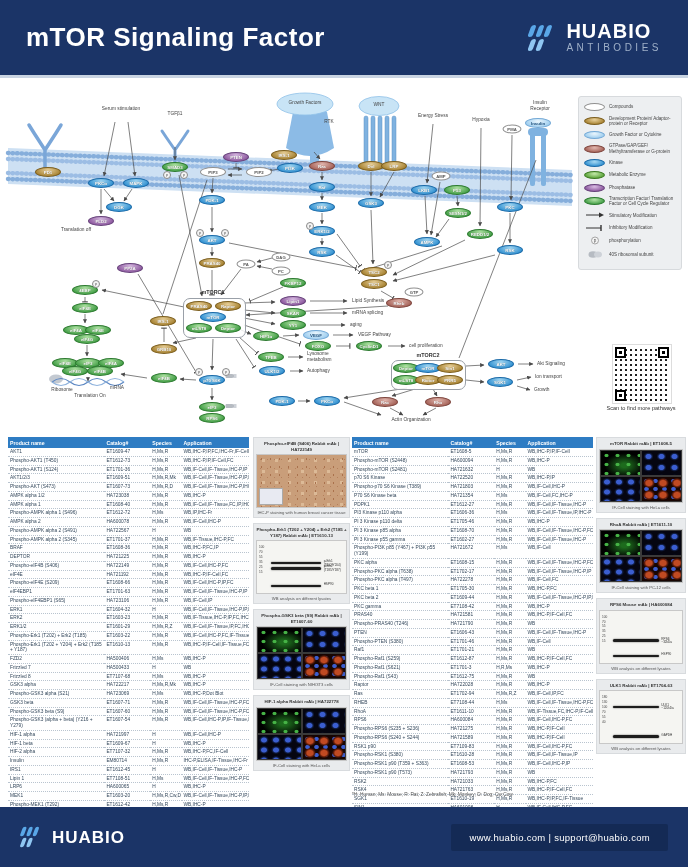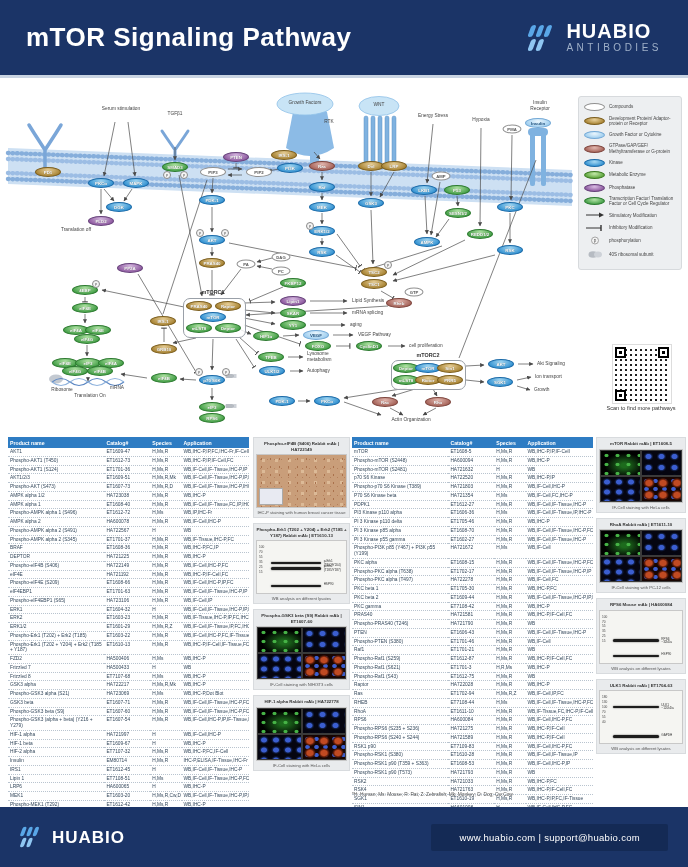--- a/index.html
+++ b/index.html
@@ -76,29 +76,29 @@
   .art.if .q2{right:0;top:0;background:#050510;background-image:radial-gradient(#3b5ed0 2.5px,#11204a 3.5px,transparent 5px);background-size:13px 11px;}
   .art.if .q3{left:0;bottom:0;background:#050510;background-image:radial-gradient(#3b5ed0 2.5px,#11204a 3.5px,transparent 5px);background-size:12px 10px;}
   .art.if .q4{right:0;bottom:0;background:#180502;background-image:radial-gradient(#c04a22 3px,#5e1c0a 4.5px,transparent 6px),radial-gradient(#3b5ed0 1.8px,transparent 2.8px);background-size:14px 12px,9px 8px;}
   .art.wb{background:#f5f5f2;}
   .art.wb .mks{position:absolute;left:2px;top:4px;font-size:3.2px;color:#444;line-height:1.55;}
   .art.wb .band{position:absolute;left:16%;width:56%;height:2.6px;background:#1d1d1d;border-radius:2px;box-shadow:0 0 1.5px #333;}
   .art.wb .bandlab{position:absolute;right:1px;width:24%;font-size:3.1px;color:#333;line-height:1.1;}
   
   .ftr{position:absolute;left:0;top:807px;width:688px;height:60px;background:#1b3467;display:flex;align-items:center;justify-content:space-between;box-sizing:border-box;padding:0 20px;z-index:6;}
   .ftr .brand-name{font-size:17px;}
-  .ftr-contact{background:#142a55;color:#fff;font-size:9.5px;padding:8px 28px;border-radius:2px;letter-spacing:.3px;}
+  .ftr-contact{background:#142a55;color:#fff;font-size:9.5px;padding:8px 18px;border-radius:2px;letter-spacing:.3px;}
 </style>
 </head>
 <body>
 
 <div class="poster">
 
   <header class="hdr">
-    <h1>mTOR Signaling Pathway</h1>
+    <h1>mTOR Signaling Factor</h1>
     <div class="brand">
       <svg width="30" height="28" viewBox="0 0 30 28">
         <g fill="#5aa7e8">
             <rect x="4" y="1" width="5" height="12" rx="2.5" transform="skewX(-20)"></rect>
             <rect x="12" y="1" width="5" height="12" rx="2.5" transform="skewX(-20)"></rect>
             <rect x="20" y="1" width="5" height="12" rx="2.5" transform="skewX(-20)"></rect>
           </g>
         <g fill="#8fc6f2">
             <rect x="1" y="15" width="5" height="12" rx="2.5" transform="skewX(-20)"></rect>
             <rect x="9" y="15" width="5" height="12" rx="2.5" transform="skewX(-20)"></rect>

